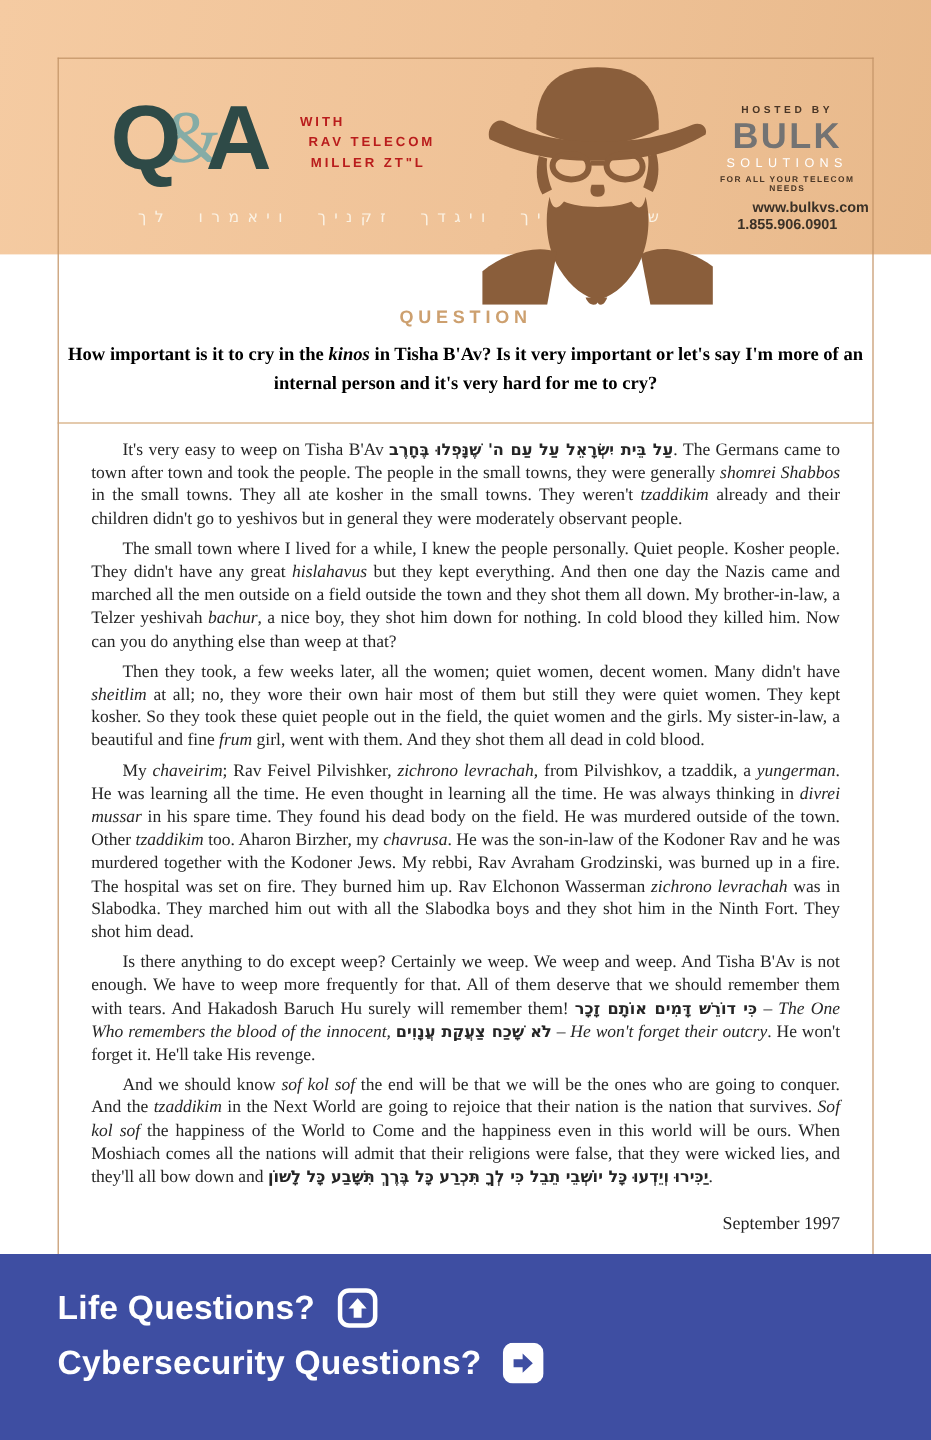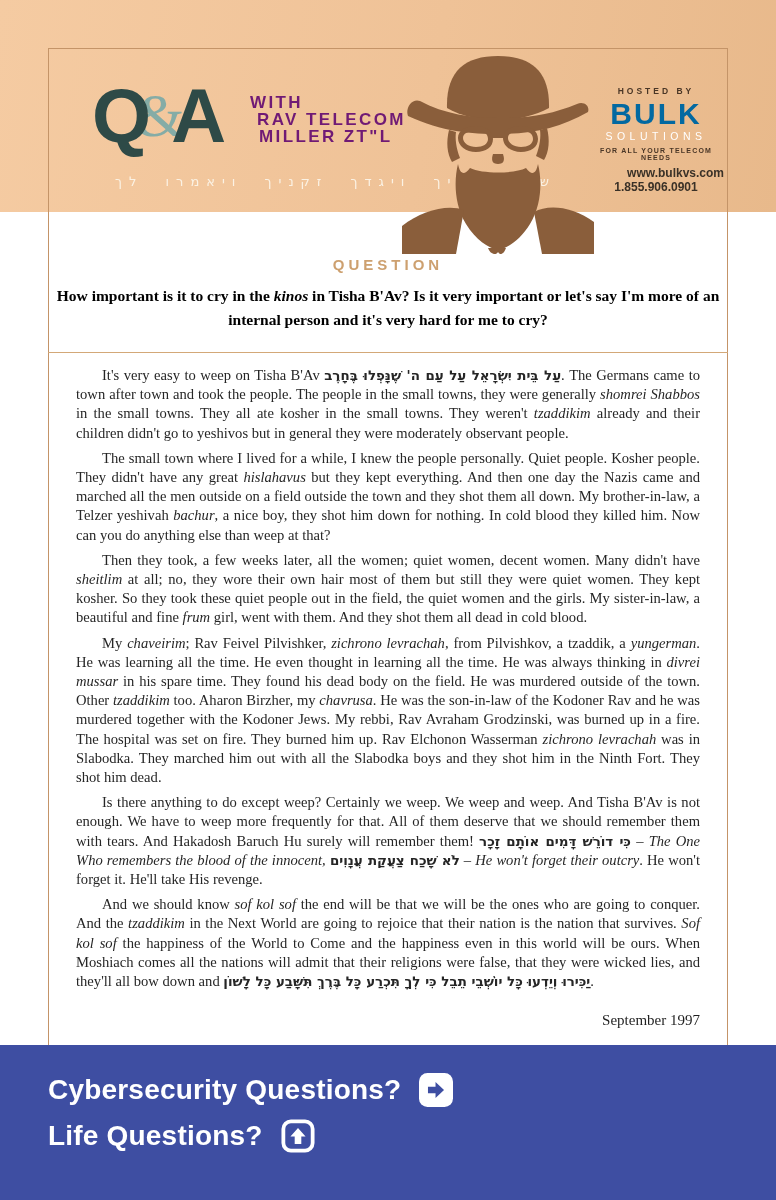--- a/index.html
+++ b/index.html
@@ -23,39 +23,39 @@
   .qa-q, .qa-a {
     font-family:"Liberation Sans", sans-serif; font-weight:bold;
     font-size:76px; line-height:80px; color:#2E4A47; letter-spacing:-2px;
   }
   .qa-amp {
     font-family:"Liberation Serif", serif; font-weight:normal;
     font-size:62px; line-height:74px; color:#85ACA6; margin:0 -13px; z-index:-1; position:relative; top:2px;
   }
   .with-block {
     position:absolute; left:250px; top:94px; z-index:3;
-    font-family:"Liberation Sans", sans-serif; font-weight:bold; color:#701a75;
-    font-size:17px; letter-spacing:2.4px; line-height:17px;
+    font-family:"Liberation Sans", sans-serif; font-weight:bold; color:#b91c1c;
+    font-size:11px; letter-spacing:2.4px; line-height:17px;
   }
   .with-block .l2 { padding-left:7px; }
   .with-block .l3 { padding-left:9px; }
   .hebrew-banner {
     position:absolute; left:70px; top:174px; width:486px; z-index:2;
     direction:rtl; white-space:nowrap; overflow:hidden;
     font-family:"DejaVu Sans", sans-serif; color:#FBF2E4;
     font-size:13px; letter-spacing:7px; word-spacing:11px;
   }
   .portrait { position:absolute; left:392px; top:46px; width:212px; height:208px; z-index:4; }
 
   .bulk-block {
     position:absolute; left:588px; top:86px; width:136px; z-index:3;
     text-align:center; font-family:"Liberation Sans", sans-serif;
   }
   .hosted-by { font-size:8.5px; letter-spacing:3px; color:#4A3626; font-weight:bold; }
-  .bulk-name { font-size:30px; font-weight:bold; letter-spacing:2px; color:#0369a1; line-height:32px; margin-top:2px; }
+  .bulk-name { font-size:30px; font-weight:bold; letter-spacing:2px; color:#737373; line-height:32px; margin-top:2px; }
   .bulk-sub  { font-size:10.5px; letter-spacing:4.5px; color:#FFFFFF; font-weight:normal; margin-top:0; }
   .bulk-tag  { font-size:7px; letter-spacing:1.2px; color:#4A3626; font-weight:bold; margin-top:5px; }
   .bulk-site { font-size:12px; font-weight:bold; color:#3A3127; margin-top:5px;text-align:right; }
   .bulk-phone{ font-size:12px; font-weight:bold; color:#3A3127; }
 
   
   .section-heading {
     font-family:"Liberation Sans", sans-serif; font-weight:bold;
     font-size:15px; letter-spacing:4px; color:#CDA06F; text-align:center;
   }
@@ -163,29 +163,29 @@
       <p><span class="seg-n">My </span><span class="seg-i">chaveirim</span><span class="seg-n">; Rav Feivel Pilvishker, </span><span class="seg-i">zichrono levrachah</span><span class="seg-n">, from Pilvishkov, a tzaddik, a </span><span class="seg-i">yungerman</span><span class="seg-n">. He was learning all the time. He even thought in learning all the time. He was always thinking in </span><span class="seg-i">divrei mussar</span><span class="seg-n"> in his spare time. They found his dead body on the field. He was murdered outside of the town. Other </span><span class="seg-i">tzaddikim</span><span class="seg-n"> too. Aharon Birzher, my </span><span class="seg-i">chavrusa</span><span class="seg-n">. He was the son-in-law of the Kodoner Rav and he was murdered together with the Kodoner Jews. My rebbi, Rav Avraham Grodzinski, was burned up in a fire. The hospital was set on fire. They burned him up. Rav Elchonon Wasserman </span><span class="seg-i">zichrono levrachah</span><span class="seg-n"> was in Slabodka. They marched him out with all the Slabodka boys and they shot him in the Ninth Fort. They shot him dead.</span></p>
       <p><span class="seg-n">Is there anything to do except weep? Certainly we weep. We weep and weep. And Tisha B'Av is not enough. We have to weep more frequently for that. All of them deserve that we should remember them with tears. And Hakadosh Baruch Hu surely will remember them! </span><span class="seg-h">כִּי דוֹרֵשׁ דָּמִים אוֹתָם זָכָר</span><span class="seg-n"> – </span><span class="seg-i">The One Who remembers the blood of the innocent, </span><span class="seg-h">לֹא שָׁכַח צַעֲקַת עֲנָוִים</span><span class="seg-n"> – </span><span class="seg-i">He won't forget their outcry</span><span class="seg-n">. He won't forget it. He'll take His revenge.</span></p>
       <p><span class="seg-n">And we should know </span><span class="seg-i">sof kol sof</span><span class="seg-n"> the end will be that we will be the ones who are going to conquer. And the </span><span class="seg-i">tzaddikim</span><span class="seg-n"> in the Next World are going to rejoice that their nation is the nation that survives. </span><span class="seg-i">Sof kol sof</span><span class="seg-n"> the happiness of the World to Come and the happiness even in this world will be ours. When Moshiach comes all the nations will admit that their religions were false, that they were wicked lies, and they'll all bow down and </span><span class="seg-h">יַכִּירוּ וְיֵדְעוּ כָּל יוֹשְׁבֵי תֵבֵל כִּי לְךָ תִּכְרַע כָּל בֶּרֶךְ תִּשָּׁבַע כָּל לָשׁוֹן</span><span class="seg-n">.</span></p>
     </div>
   </div>
   <div class="date-line">September 1997</div>
 
   <div class="footer">
     <div class="footer-lines">
       <div class="footer-line">
+        <span class="txt">Life Questions?</span>
+        <svg class="icon-btn" viewBox="0 0 36 36">
+          <rect x="2.5" y="2.5" width="31" height="31" rx="8" fill="none" stroke="#ffffff" stroke-width="4"></rect>
+          <path d="M18 9.5 L26 18.5 H21.5 V26.5 H14.5 V18.5 H10 Z" fill="#ffffff"></path>
+        </svg>
+      </div>
+      <div class="footer-line">
         <span class="txt">Cybersecurity Questions?</span>
         <svg class="icon-btn" viewBox="0 0 36 36">
           <rect x="0" y="0" width="36" height="36" rx="9" fill="#ffffff"></rect>
           <path d="M26.5 18 L17.5 9.5 V14.5 H9.5 V21.5 H17.5 V26.5 Z" fill="#3E4EA2"></path>
-        </svg>
-      </div>
-      <div class="footer-line">
-        <span class="txt">Life Questions?</span>
-        <svg class="icon-btn" viewBox="0 0 36 36">
-          <rect x="2.5" y="2.5" width="31" height="31" rx="8" fill="none" stroke="#ffffff" stroke-width="4"></rect>
-          <path d="M18 9.5 L26 18.5 H21.5 V26.5 H14.5 V18.5 H10 Z" fill="#ffffff"></path>
         </svg>
       </div>
     </div>
   </div>
 
 </div>
 
 </body></html>

